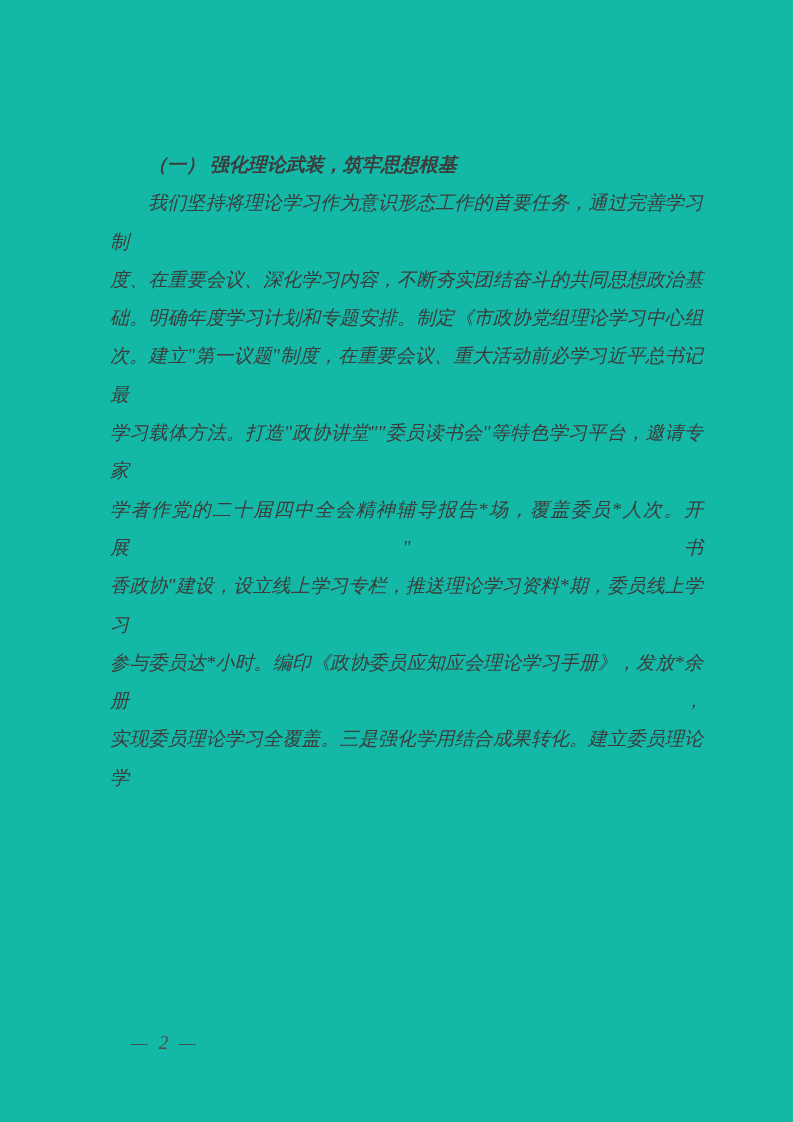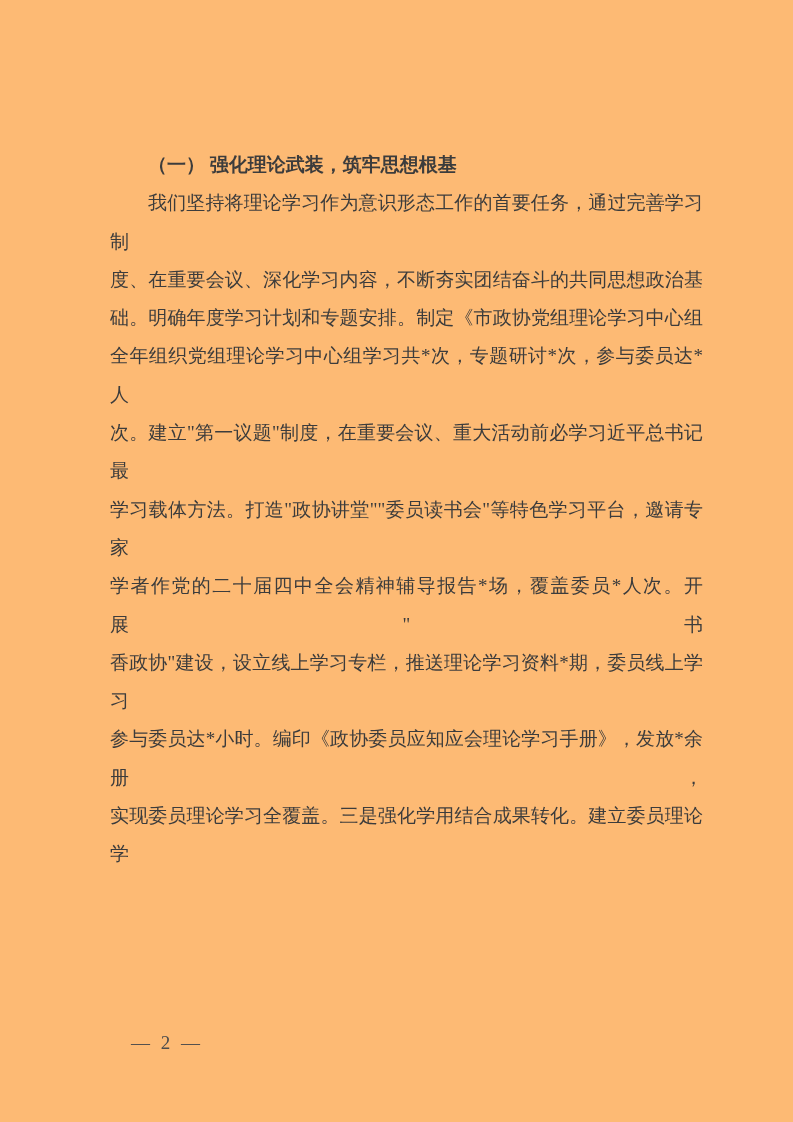--- a/index.html
+++ b/index.html
@@ -5,22 +5,23 @@
   * { margin: 0; padding: 0; box-sizing: border-box; }
   html, body { width: 793px; height: 1122px; }
   body {
     background: #e9e9e9;
     font-family: "Liberation Serif", serif;
   }
   .page {
     position: relative;
     width: 793px;
     height: 1122px;
-    background: #fdba74;
+    background: #14b8a6;
     overflow: hidden;
+    font-style: italic;
   }
   .body-text {
     position: absolute;
     left: 110px;
     top: 146px;
     width: 593px;
     color: #3c3c3c;
     font-size: 19px;
     line-height: 38.3px;
   }
@@ -48,21 +49,20 @@
 </style>
 </head>
 <body>
 
 <div class="page">
   <div class="body-text" id="doc-root">
       <div class="heading">（一） 强化理论武装，筑牢思想根基</div>
       <div class="line first">我们坚持将理论学习作为意识形态工作的首要任务，通过完善学习制</div>
       <div class="line">度、在重要会议、深化学习内容，不断夯实团结奋斗的共同思想政治基</div>
       <div class="line">础。明确年度学习计划和专题安排。制定《市政协党组理论学习中心组</div>
-      <div class="line">全年组织党组理论学习中心组学习共*次，专题研讨*次，参与委员达*人</div>
       <div class="line">次。建立"第一议题"制度，在重要会议、重大活动前必学习近平总书记最</div>
       <div class="line">学习载体方法。打造"政协讲堂""委员读书会"等特色学习平台，邀请专家</div>
       <div class="line">学者作党的二十届四中全会精神辅导报告*场，覆盖委员*人次。开展"书</div>
       <div class="line">香政协"建设，设立线上学习专栏，推送理论学习资料*期，委员线上学习</div>
       <div class="line">参与委员达*小时。编印《政协委员应知应会理论学习手册》，发放*余册，</div>
       <div class="line">实现委员理论学习全覆盖。三是强化学用结合成果转化。建立委员理论学</div>
     </div>
   <div class="footer">
     <span>— 2 —</span>
   </div>

